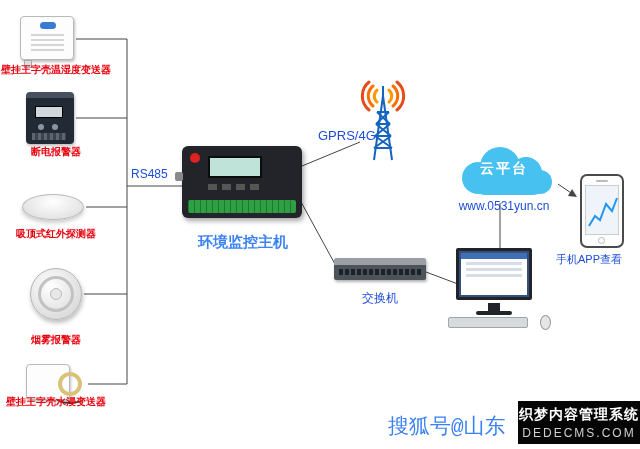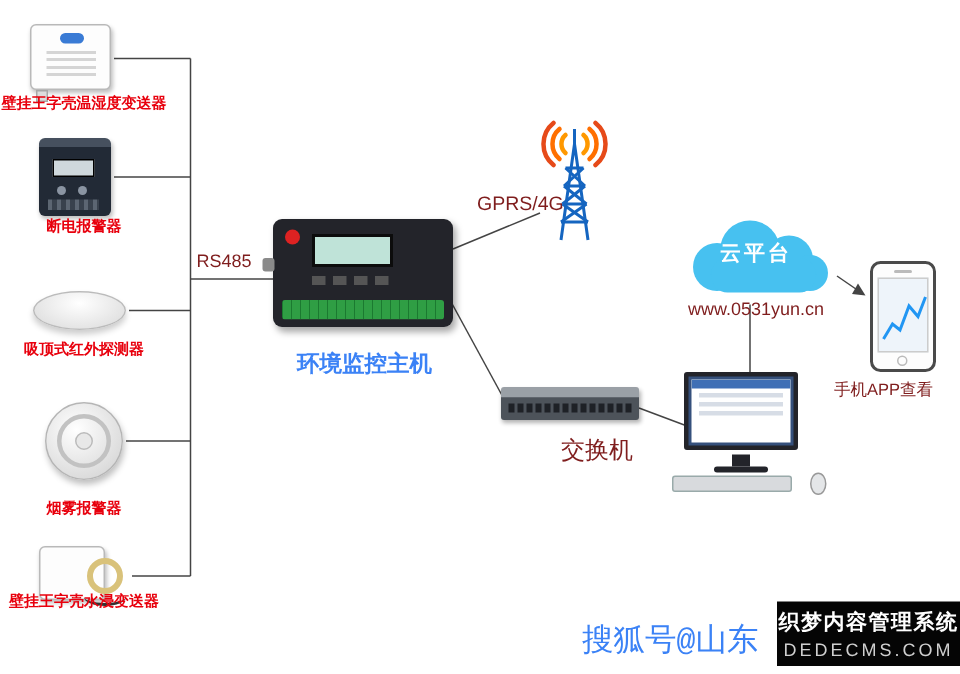--- a/index.html
+++ b/index.html
@@ -8,21 +8,21 @@
     position:relative; width:640px; height:449px; background:#fff;
     overflow:hidden; font-family:"Liberation Sans", sans-serif;
   }
   .connectors { position:absolute; inset:0; width:640px; height:449px; pointer-events:none; }
 
   
   .sensor-label {
     position:absolute; left:0; width:112px; text-align:center;
     color:#e8000d; font-size:10px; font-weight:bold; line-height:12px;
   }
-  .plain-label { position:absolute; color:#7f1d1d; }
+  .plain-label { position:absolute; color:#1d4ed8; }
 
   
   .th-body { position:absolute; left:20px; top:16px; width:54px; height:44px;
     background:#fdfdfd; border:1px solid #b9b9b9; border-radius:4px;
     box-shadow:1px 2px 3px rgba(0,0,0,.25); }
   .th-badge { position:absolute; left:19px; top:5px; width:16px; height:7px;
     background:#3a7bd5; border-radius:4px; }
   .th-grille { position:absolute; left:10px; top:17px; width:33px; height:17px;
     background:repeating-linear-gradient(180deg,#d5d5d5 0 2px, transparent 2px 5px); }
   .th-probe { position:absolute; left:24px; top:60px; width:8px; height:8px;
@@ -98,21 +98,21 @@
   .phone-home { position:absolute; left:16px; bottom:2px; width:7px; height:7px;
     border:1px solid #bbb; border-radius:50%; }
   .phone-label { left:556px; top:252px; width:84px; text-align:left; font-size:11px; }
 
   
   .switch-body { position:absolute; left:334px; top:258px; width:92px; height:22px;
     background:#4d535a; border-top:7px solid #9aa0a6; border-radius:2px;
     box-shadow:1px 2px 3px rgba(0,0,0,.3); }
   .switch-ports { display:flex; gap:2px; padding:4px 5px; }
   .switch-port { width:4px; height:6px; background:#1e2126; }
-  .switch-label { left:338px; top:290px; width:84px; text-align:right; font-size:16px; }
+  .switch-label { left:338px; top:290px; width:84px; text-align:center; font-size:12px; }
 
   
   .monitor { position:absolute; left:456px; top:248px; width:76px; height:52px;
     background:#35507c; border:3px solid #23242a; border-radius:2px; }
   .monitor-screen { position:absolute; inset:2px; background:#fff; overflow:hidden; }
   .win-titlebar { height:6px; background:#3f6fb5; }
   .win-line { height:3px; background:#d7dde6; margin:3px 5px 0 5px; }
   .monitor-stand { position:absolute; left:488px; top:303px; width:12px; height:8px; background:#23242a; }
   .monitor-base { position:absolute; left:476px; top:311px; width:36px; height:4px;
     background:#23242a; border-radius:2px; }

